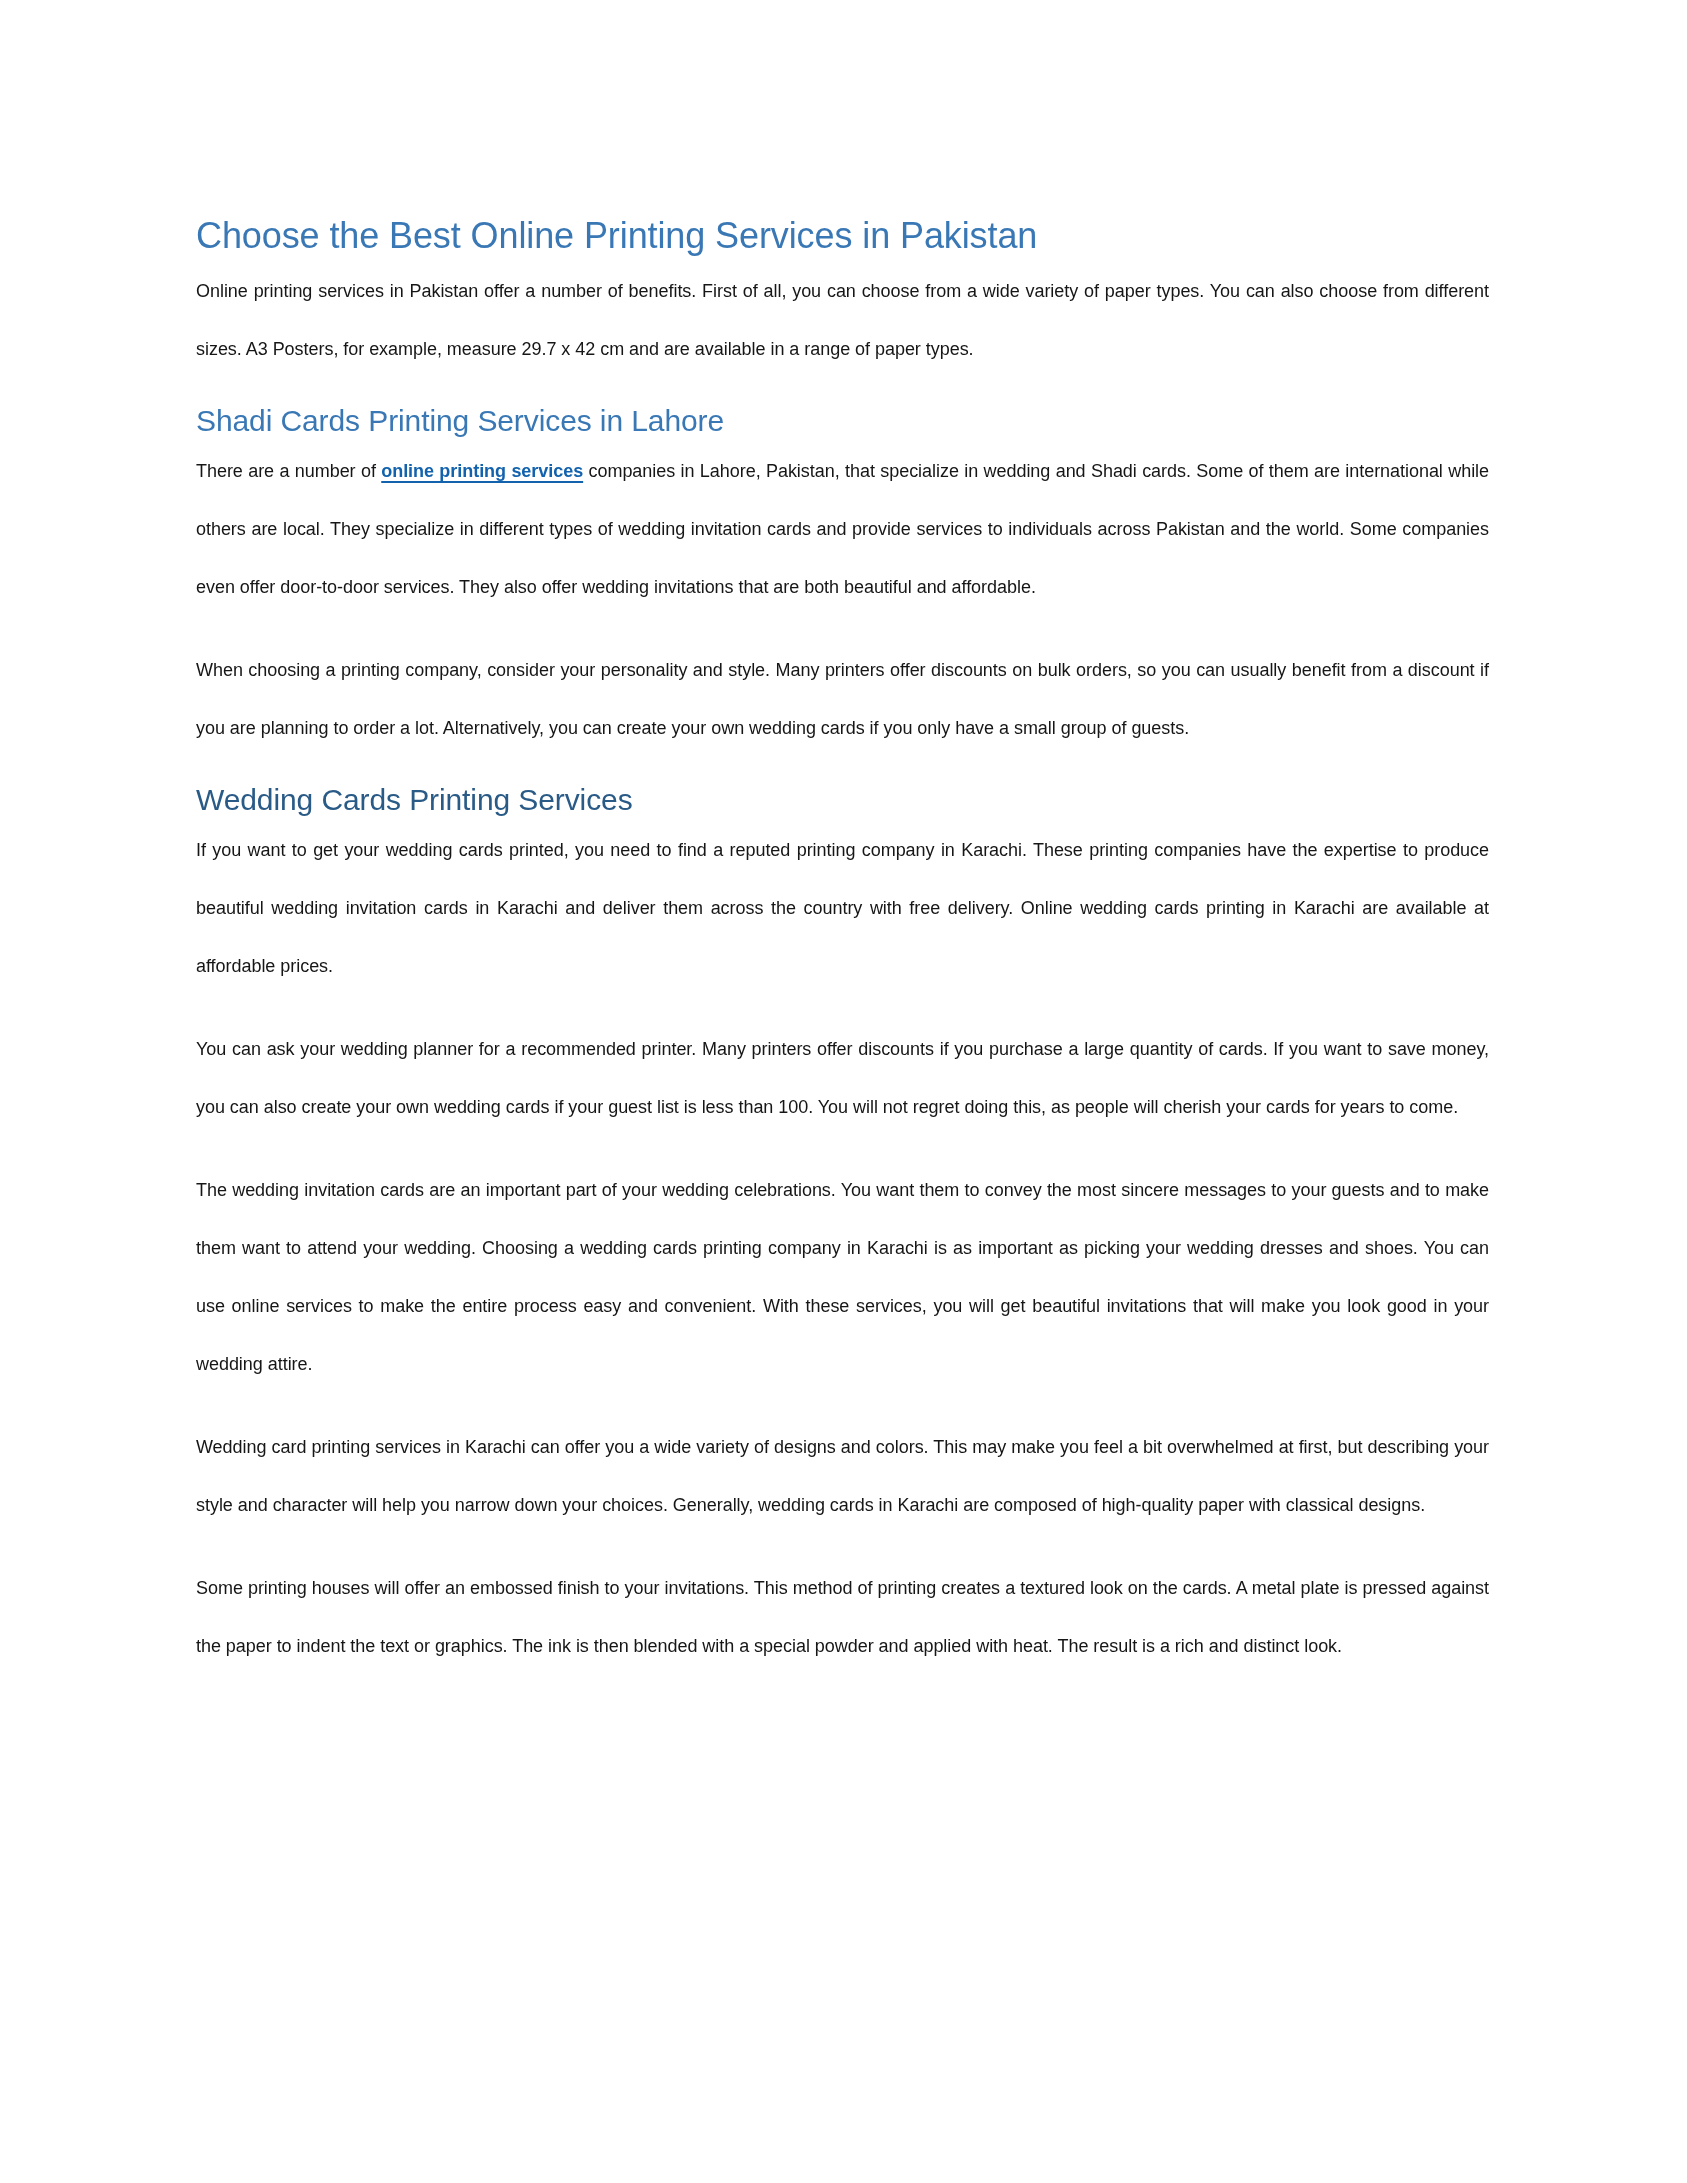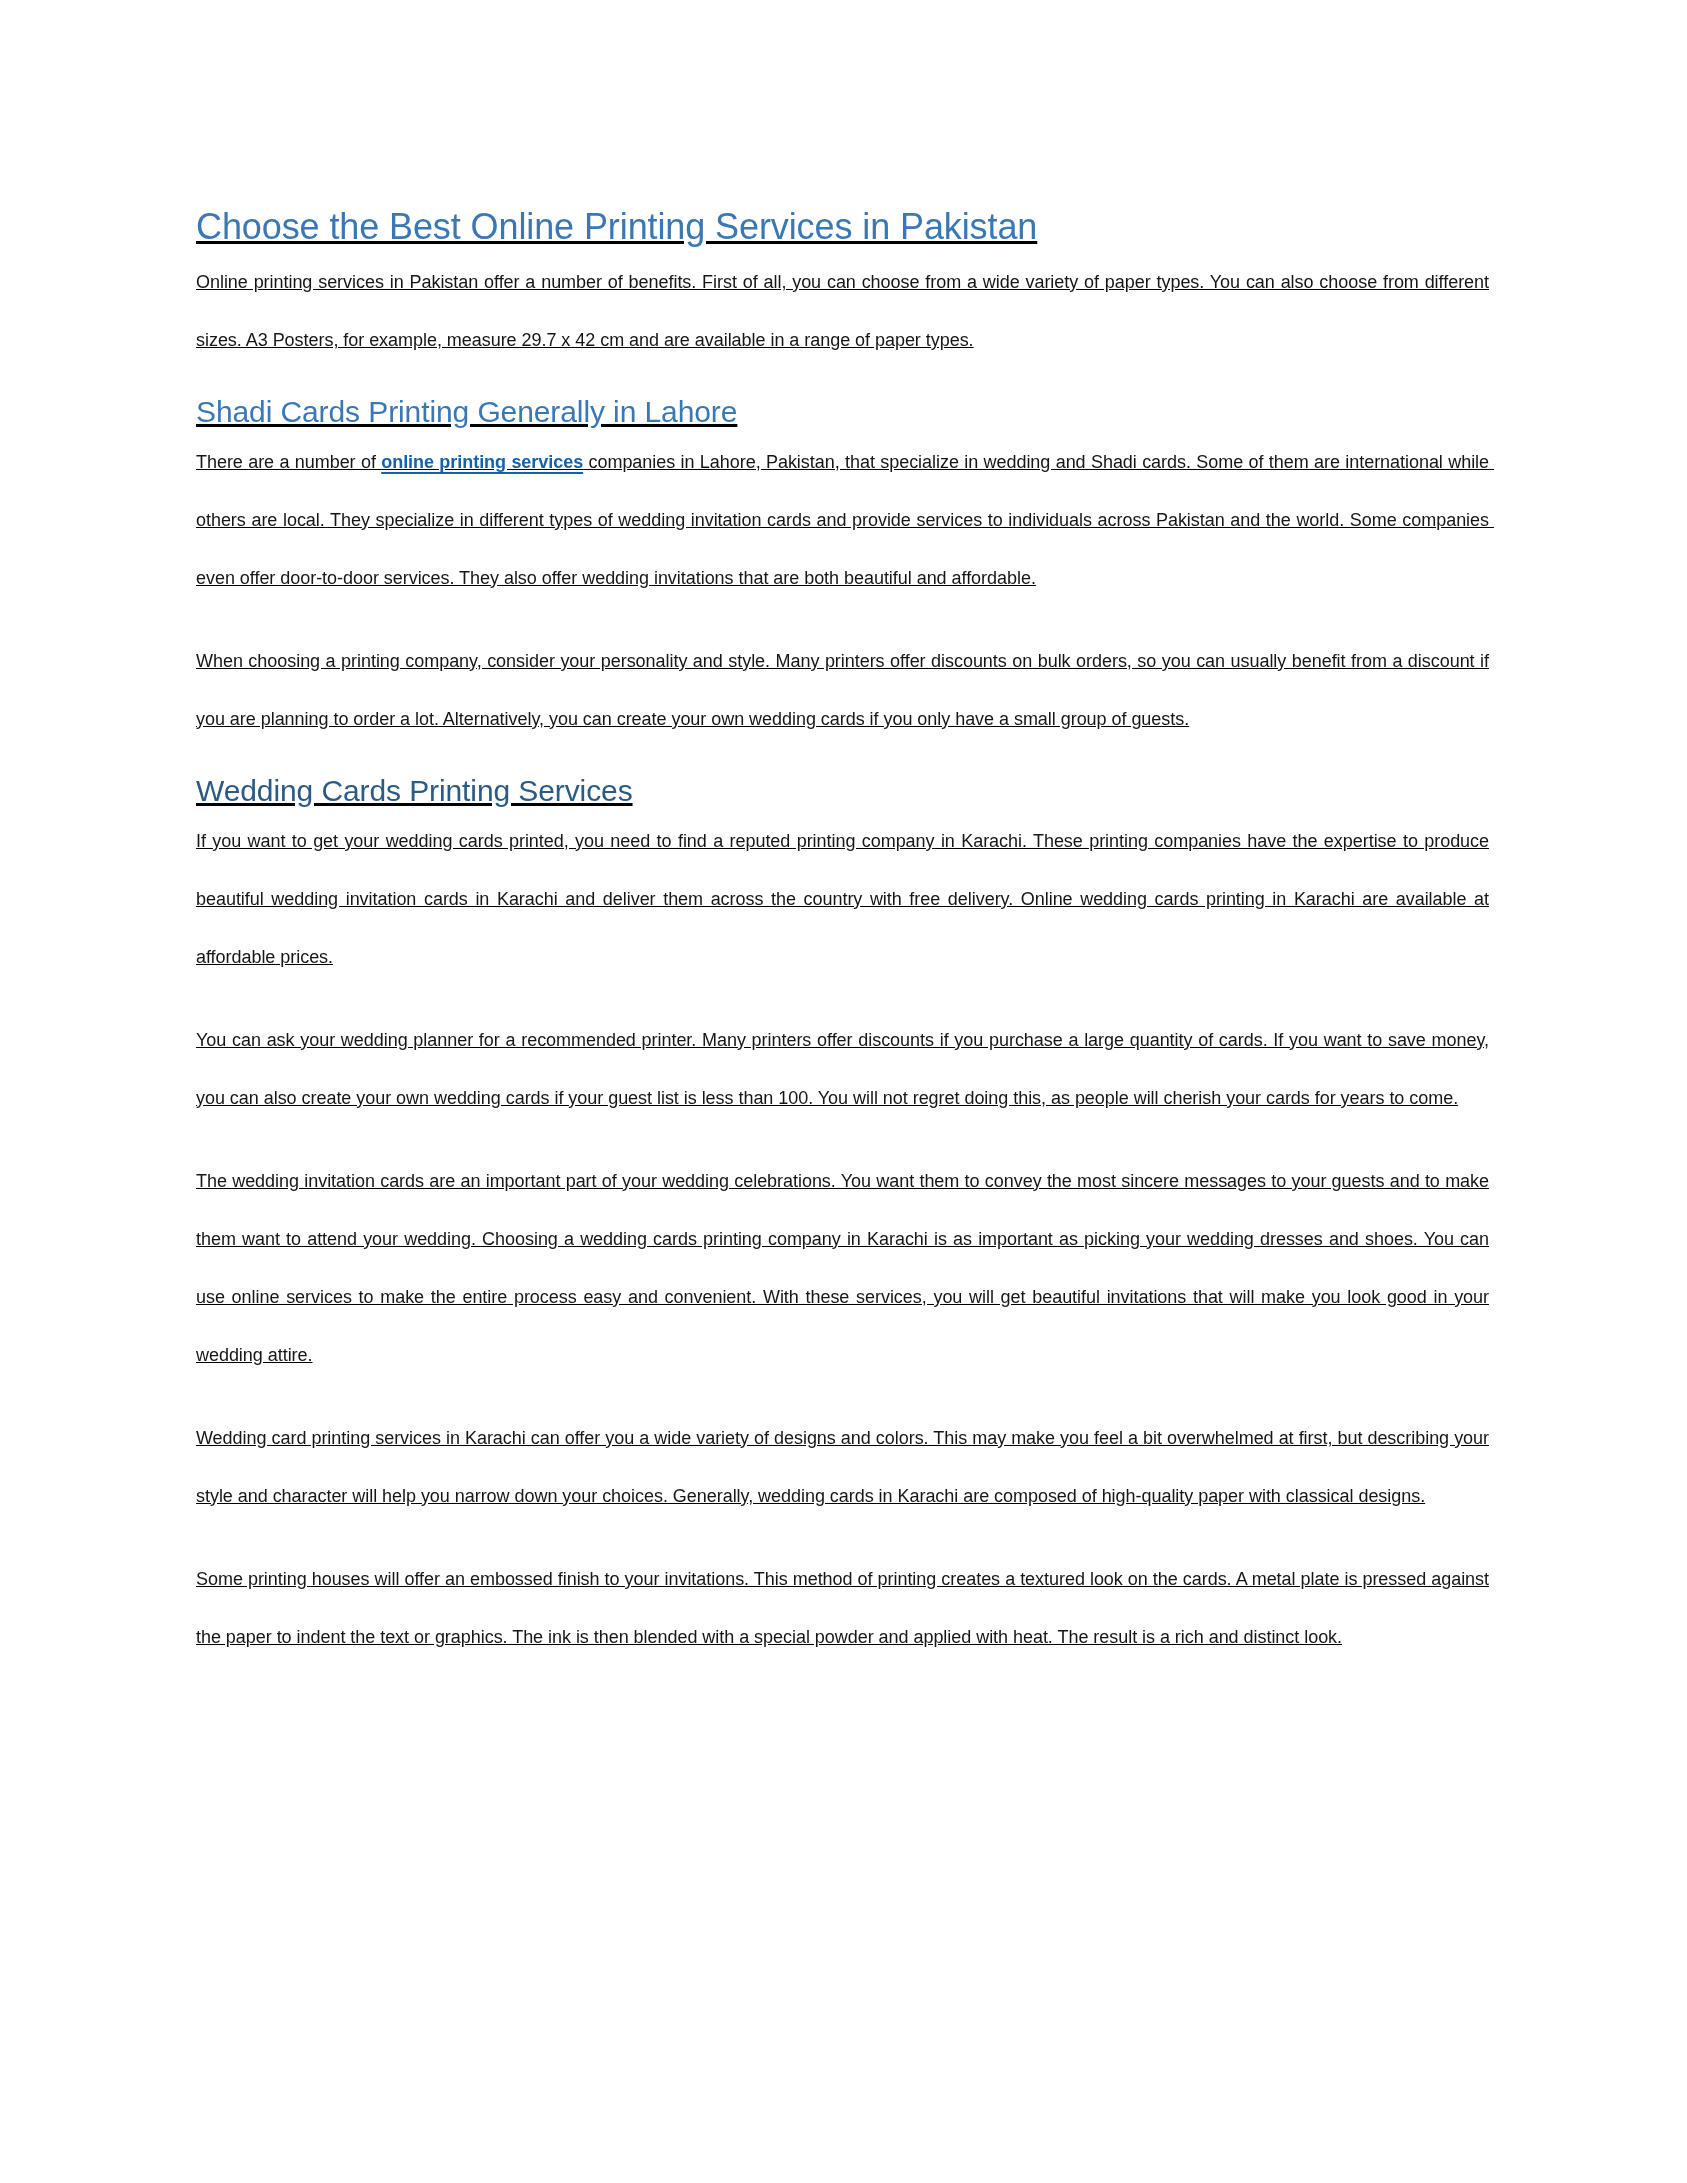--- a/index.html
+++ b/index.html
@@ -18,23 +18,22 @@
     width: 1687px;
     height: 2183px;
     background: #ffffff;
     box-sizing: border-box;
     overflow: hidden;
   }
 
   .content {
     position: absolute;
     left: 196px;
-    top: 206px;
+    top: 215px;
     width: 1293px;
-    text-decoration: underline;
   }
 
   h1.doc-title {
     font-family: "Liberation Sans", sans-serif;
     font-size: 36px;
     font-weight: 400;
     line-height: 1.18;
     color: #3a78b5;
     margin: 0 0 4.4px 0;
     letter-spacing: -0.1px;
@@ -89,21 +88,21 @@
 </head>
 <body>
 
 <div class="page">
   <div class="content">
 
     <h1 class="doc-title">Choose the Best Online Printing Services in Pakistan</h1>
 
     <p class="body-text">Online printing services in Pakistan offer a number of benefits. First of all, you can choose from a wide variety of paper types. You can also choose from different sizes. A3 Posters, for example, measure 29.7 x 42 cm and are available in a range of paper types.</p>
 
-    <h2 class="section-heading">Shadi Cards Printing Generally in Lahore</h2>
+    <h2 class="section-heading">Shadi Cards Printing Services in Lahore</h2>
 
     <p class="body-text"><span class="seg">There are a number of </span><a class="inline-link" href="#">online printing services</a><span class="seg"> companies in Lahore, Pakistan, that specialize in wedding and Shadi cards. Some of them are international while others are local. They specialize in different types of wedding invitation cards and provide services to individuals across Pakistan and the world. Some companies even offer door-to-door services. They also offer wedding invitations that are both beautiful and affordable.</span></p>
 
     <p class="body-text">When choosing a printing company, consider your personality and style. Many printers offer discounts on bulk orders, so you can usually benefit from a discount if you are planning to order a lot. Alternatively, you can create your own wedding cards if you only have a small group of guests.</p>
 
     <h2 class="section-heading dark">Wedding Cards Printing Services</h2>
 
     <p class="body-text">If you want to get your wedding cards printed, you need to find a reputed printing company in Karachi. These printing companies have the expertise to produce beautiful wedding invitation cards in Karachi and deliver them across the country with free delivery. Online wedding cards printing in Karachi are available at affordable prices.</p>
 
     <p class="body-text">You can ask your wedding planner for a recommended printer. Many printers offer discounts if you purchase a large quantity of cards. If you want to save money, you can also create your own wedding cards if your guest list is less than 100. You will not regret doing this, as people will cherish your cards for years to come.</p>

